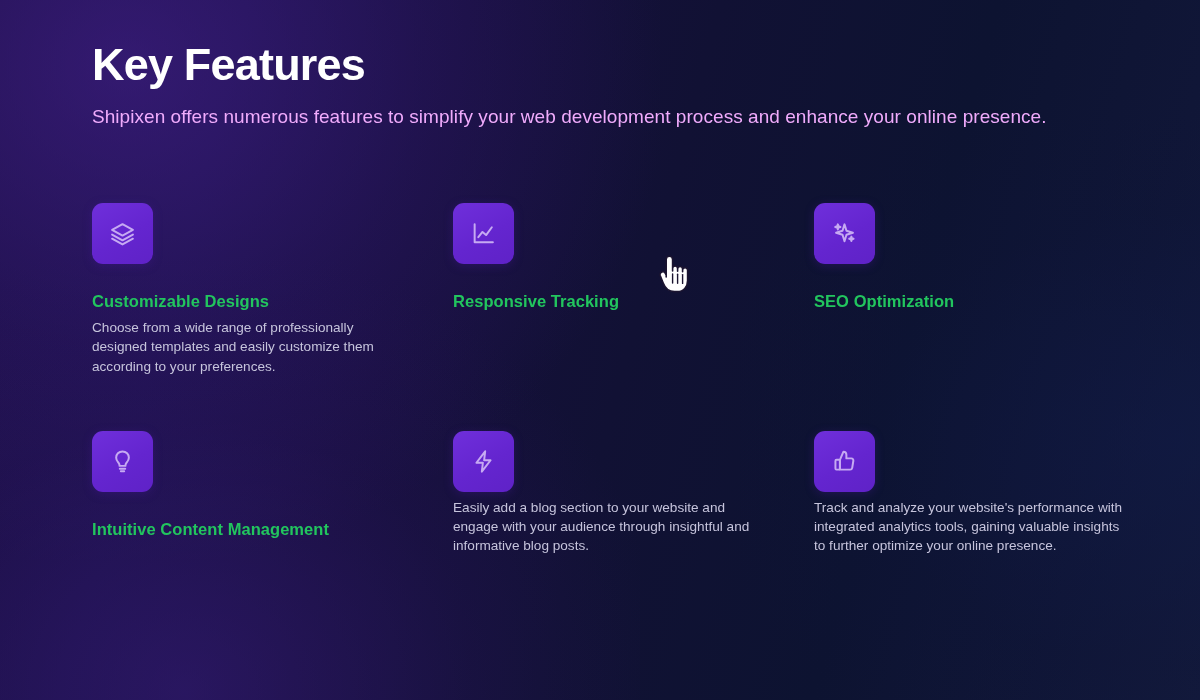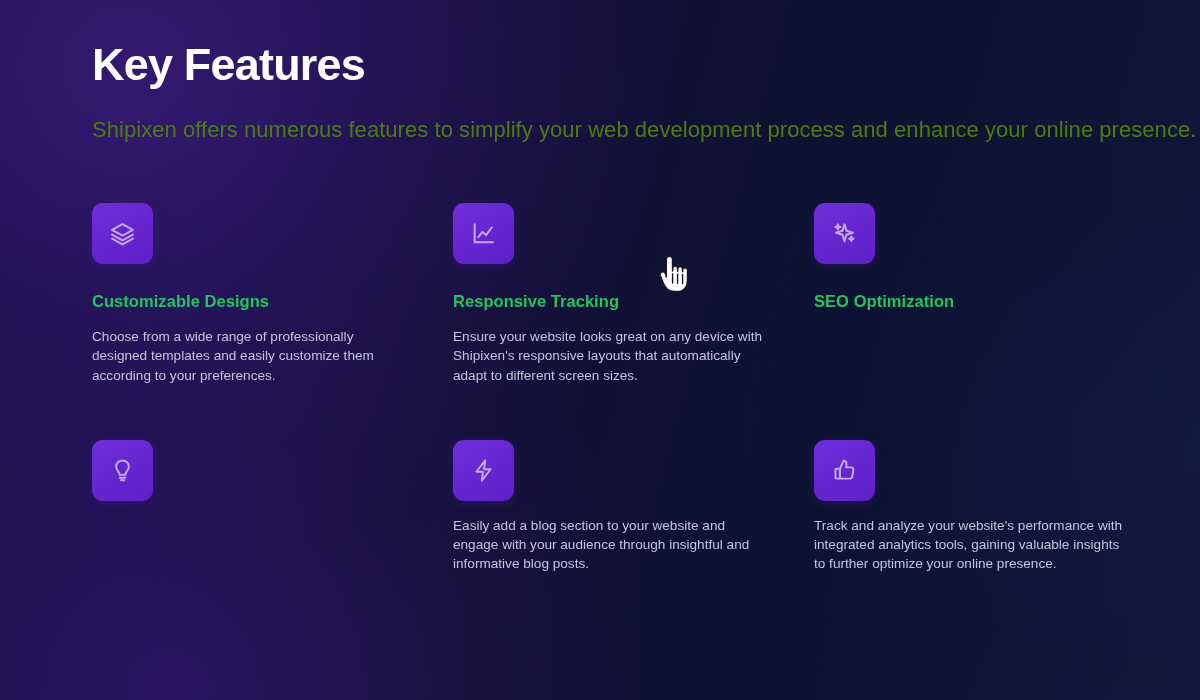--- a/index.html
+++ b/index.html
@@ -82,25 +82,25 @@
     line-height: 58px;
     font-weight: 700;
     letter-spacing: -0.8px;
     color: #ffffff;
     text-align: right;
   }
 
   #page-subtitle {
     position: absolute;
     left: 92px;
-    top: 117px;
-    font-size: 22px;
+    top: 104px;
+    font-size: 19px;
     line-height: 26px;
     font-weight: 400;
-    color: #4d7c0f;
+    color: #f0abfc;
     letter-spacing: 0.05px;
   }
 
   #feature-grid {
     position: absolute;
     left: 92px;
     top: 203px;
     width: 1024px;
     display: grid;
     grid-template-columns: 331px 331px 331px;
@@ -138,21 +138,21 @@
   .feature-title {
     margin-top: 26px;
     font-size: 16.5px;
     line-height: 22px;
     font-weight: 700;
     color: #22c55e;
     letter-spacing: 0.05px;
   }
 
   .feature-desc {
-    margin-top: 15px;
+    margin-top: 6px;
     font-size: 13.6px;
     line-height: 19.3px;
     font-weight: 400;
     color: #c6c4dc;
     max-width: 312px;
   }
   .feature-card.wide .feature-desc { max-width: 320px; }
 
   
   #mouse-cursor {
@@ -196,21 +196,20 @@
     <div class="feature-card">
       <div class="feature-icon-tile">
         <span>
           <svg viewBox="0 0 24 24" aria-hidden="true">
             <polyline points="3.5,3 3.5,20.5 21,20.5"></polyline>
             <polyline points="7,15.5 11,10.5 14.5,13.5 20,6"></polyline>
           </svg>
         </span>
       </div>
       <div class="feature-title">Responsive Tracking</div>
-      <div class="feature-desc">Ensure your website looks great on any device with Shipixen's responsive layouts that automatically adapt to different screen sizes.</div>
     </div>
 
     <div class="feature-card">
       <div class="feature-icon-tile">
         <span>
           <svg viewBox="0 0 24 24" aria-hidden="true">
             <path d="M12 3.2 L13.9 9.4 L20.1 11.3 L13.9 13.2 L12 19.4 L10.1 13.2 L3.9 11.3 L10.1 9.4 Z"></path>
             <path d="M5.6 3.2 L6.2 5.1 L8.1 5.7 L6.2 6.3 L5.6 8.2 L5.0 6.3 L3.1 5.7 L5.0 5.1 Z"></path>
             <path d="M18.6 15.0 L19.1 16.6 L20.7 17.1 L19.1 17.6 L18.6 19.2 L18.1 17.6 L16.5 17.1 L18.1 16.6 Z"></path>
           </svg>
@@ -222,20 +221,21 @@
     <div class="feature-card wide">
       <div class="feature-icon-tile">
         <span>
           <svg viewBox="0 0 24 24" aria-hidden="true">
             <path d="M12 2.4 C8.4 2.4 5.9 5.1 5.9 8.3 C5.9 10.8 7.4 12.3 8.4 13.6 C9.0 14.4 9.2 15.2 9.2 16.2 L14.8 16.2 C14.8 15.2 15.0 14.4 15.6 13.6 C16.6 12.3 18.1 10.8 18.1 8.3 C18.1 5.1 15.6 2.4 12 2.4 Z"></path>
             <line x1="9.4" y1="18.9" x2="14.6" y2="18.9"></line>
             <line x1="10.4" y1="21.4" x2="13.6" y2="21.4"></line>
           </svg>
         </span>
       </div>
+      <div class="feature-title">Intuitive Content Management</div>
     </div>
 
     <div class="feature-card wide">
       <div class="feature-icon-tile">
         <span>
           <svg viewBox="0 0 24 24" aria-hidden="true">
             <path d="M13.6 2.2 L5.2 13.2 L11.4 13.2 L10.4 21.8 L18.8 10.8 L12.6 10.8 Z"></path>
           </svg>
         </span>
       </div>

